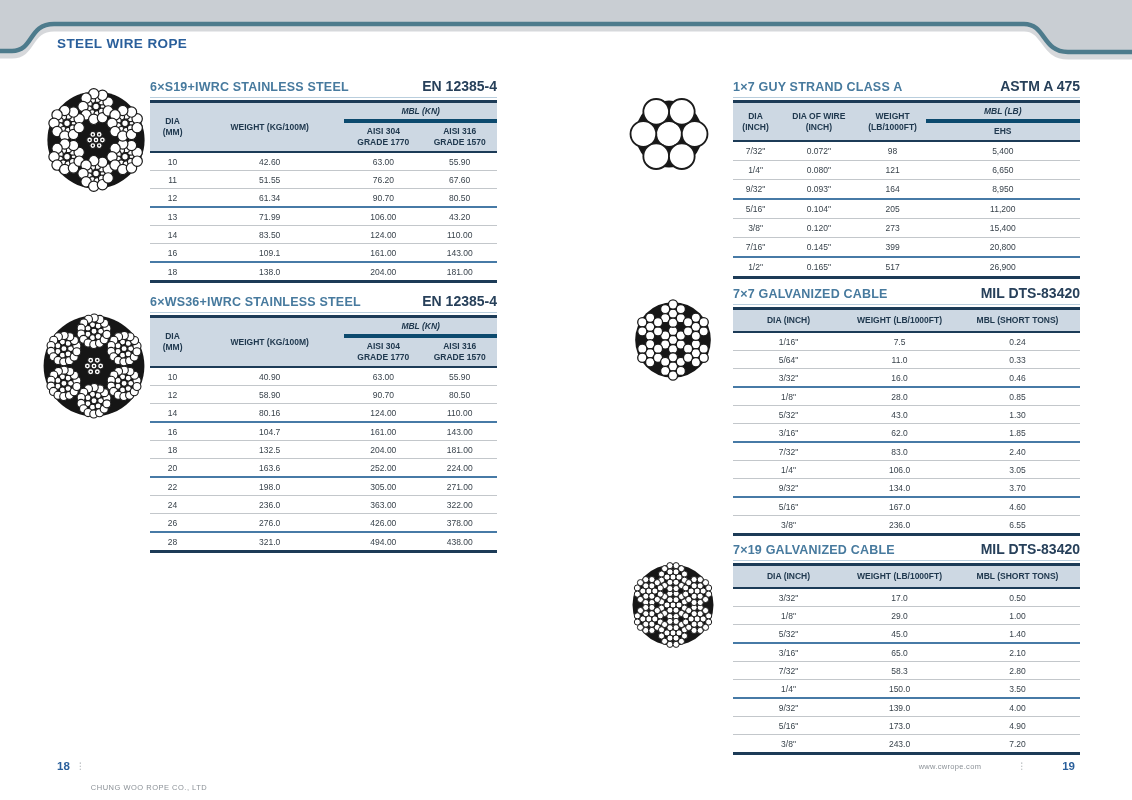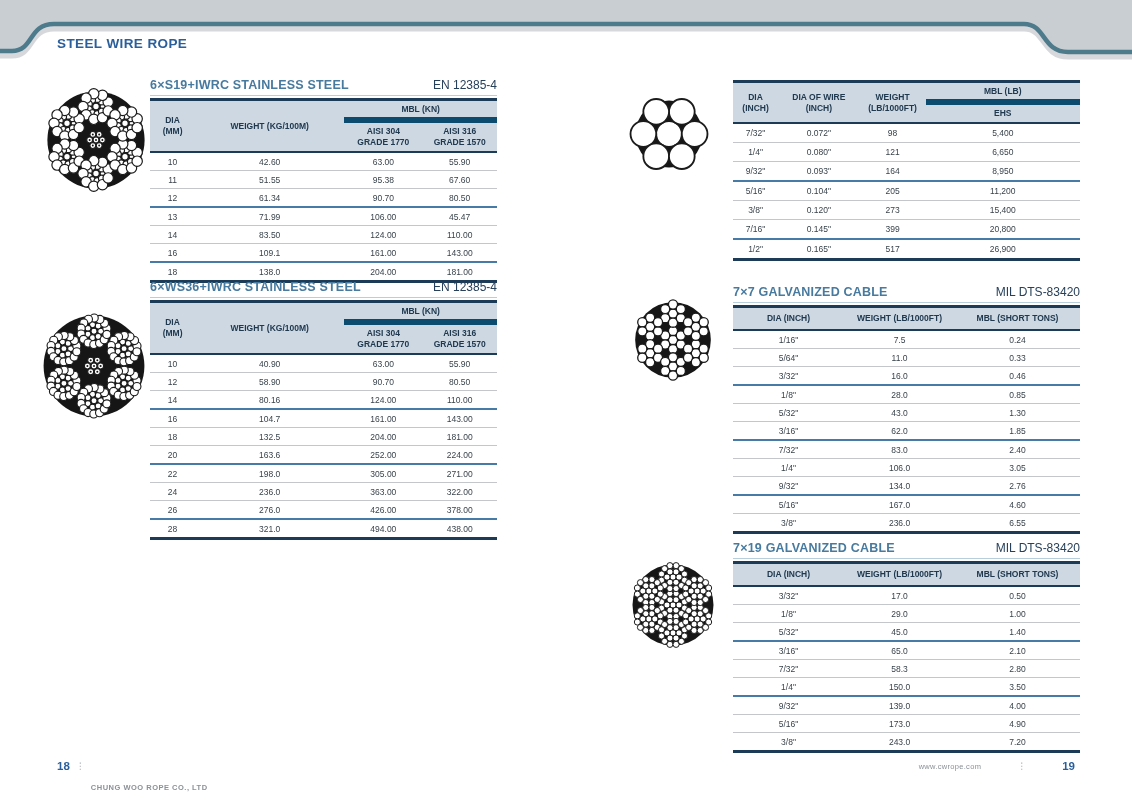--- a/index.html
+++ b/index.html
@@ -9,40 +9,40 @@
   }
   
   .banner{position:absolute;left:0;top:0;width:1132px;height:70px;}
   .page-title{
     position:absolute;left:57px;top:36px;margin:0;
     font-size:13.5px;font-weight:bold;color:#2a5f9b;letter-spacing:.4px;
   }
   
   .block{position:absolute;width:347px;}
   .b1{left:150px;top:78px}
-  .b2{left:150px;top:280px}
+  .b2{left:150px;top:293px}
   .b3{left:733px;top:78px}
   .b4{left:733px;top:285px}
   .b5{left:733px;top:541px}
   .t-row{
     display:flex;justify-content:space-between;align-items:flex-end;
     padding-bottom:3px;border-bottom:1px solid #b9cedd;
   }
   .tbl-title{font-size:12.5px;font-weight:bold;color:#477a9e;letter-spacing:.2px;}
-  .tbl-standard{font-size:12px;font-weight:normal;color:#27405a;}
+  .tbl-standard{font-size:14px;font-weight:bold;color:#27405a;}
   table{
     width:100%;border-collapse:collapse;table-layout:fixed;margin-top:2px;
     border-top:3px solid #1c3b57;border-bottom:3px solid #1c3b57;
   }
   thead th{
     background:#cdd8e3;color:#20394f;font-size:8.5px;font-weight:bold;
     line-height:1.3;padding:3px 1px;text-align:center;
   }
   th.plain{border-bottom:2px solid #1c3b57;vertical-align:middle;}
-  th.group{border-bottom:6px solid #0c4a6e;padding:3px 0 2px;}
+  th.group{border-bottom:4px solid #0c4a6e;padding:3px 0 2px;font-style:italic;}
   th.sub{border-bottom:2px solid #1c3b57;}
   th.single{border-bottom:2px solid #1c3b57;padding:5px 1px;margin-left:34px;}
   tbody td{
     font-size:8.5px;color:#39434c;text-align:center;height:17px;padding:0 2px;
     border-bottom:1px solid #c3c7cb;background:#fff;
   }
   .b3 tbody td{height:18px;}
   tbody tr.g3 td{border-bottom:2px solid #477aa6;}
   tbody tr:last-child td{border-bottom:none;}
   
@@ -56,21 +56,21 @@
   .rope .wire{fill:#ffffff;stroke:#1b1b1b;}
   .rope .dot{fill:#161616;stroke:none;}
   
   .footer-left,.footer-right{
     position:absolute;top:759px;display:flex;align-items:center;gap:6px;height:14px;
   }
   .footer-left{left:57px;}
   .footer-right{right:57px;gap:36px;}
   .page-num{color:#2a5f9b;font-weight:bold;font-size:11.5px;}
   .f-dots{color:#9aa0a5;font-size:9px;line-height:1;}
-  .company{font-size:7.5px;color:#8b9197;letter-spacing:.5px;font-weight:bold;margin-top:43px;}
+  .company{font-size:7.5px;color:#8b9197;letter-spacing:.5px;font-weight:normal;margin-top:43px;}
   .website{font-size:7.5px;color:#8b9197;letter-spacing:.3px;}
 </style>
 </head>
 <body>
 
 <div class="banner">
   <svg width="1132" height="70" viewBox="0 0 1132 70">
     <path d="M0,53 H12 C34,53 28,26 54,26 H1024 C1046,26 1042,54 1068,54 H1132" fill="none" stroke="rgba(90,100,110,0.25)" stroke-width="6" transform="translate(0,2.5)"></path>
     <path d="M0,51 H12 C34,51 28,24 54,24 H1024 C1046,24 1042,52 1068,52 H1132 V0 H0 Z" fill="#c9ced3"></path>
     <path d="M0,51 H12 C34,51 28,24 54,24 H1024 C1046,24 1042,52 1068,52 H1132" fill="none" stroke="#4d7b8c" stroke-width="4.5"></path>
@@ -584,34 +584,34 @@
         <tbody>
           <tr>
             <td>10</td>
             <td>42.60</td>
             <td>63.00</td>
             <td>55.90</td>
           </tr>
           <tr>
             <td>11</td>
             <td>51.55</td>
-            <td>95.38</td>
+            <td>76.20</td>
             <td>67.60</td>
           </tr>
           <tr class="g3">
             <td>12</td>
             <td>61.34</td>
             <td>90.70</td>
             <td>80.50</td>
           </tr>
           <tr>
             <td>13</td>
             <td>71.99</td>
             <td>106.00</td>
-            <td>45.47</td>
+            <td>43.20</td>
           </tr>
           <tr>
             <td>14</td>
             <td>83.50</td>
             <td>124.00</td>
             <td>110.00</td>
           </tr>
           <tr class="g3">
             <td>16</td>
             <td>109.1</td>
@@ -713,20 +713,24 @@
             <td>321.0</td>
             <td>494.00</td>
             <td>438.00</td>
           </tr>
         </tbody>
       </table>
     </div>
 </section>
 
 <section class="block b3">
+  <div class="t-row">
+    <span class="tbl-title">1×7 GUY STRAND CLASS A</span>
+    <span class="tbl-standard">ASTM A 475</span>
+  </div>
   <div>
       <table>
         <colgroup>
           <col style="width: 13%;">
           <col style="width: 23.5%;">
           <col style="width: 19%;">
           <col style="width: 44.5%;">
         </colgroup>
         <thead>
           <tr>
@@ -843,21 +847,21 @@
             <td>2.40</td>
           </tr>
           <tr>
             <td>1/4"</td>
             <td>106.0</td>
             <td>3.05</td>
           </tr>
           <tr class="g3">
             <td>9/32"</td>
             <td>134.0</td>
-            <td>2.76</td>
+            <td>3.70</td>
           </tr>
           <tr>
             <td>5/16"</td>
             <td>167.0</td>
             <td>4.60</td>
           </tr>
           <tr>
             <td>3/8"</td>
             <td>236.0</td>
             <td>6.55</td>

